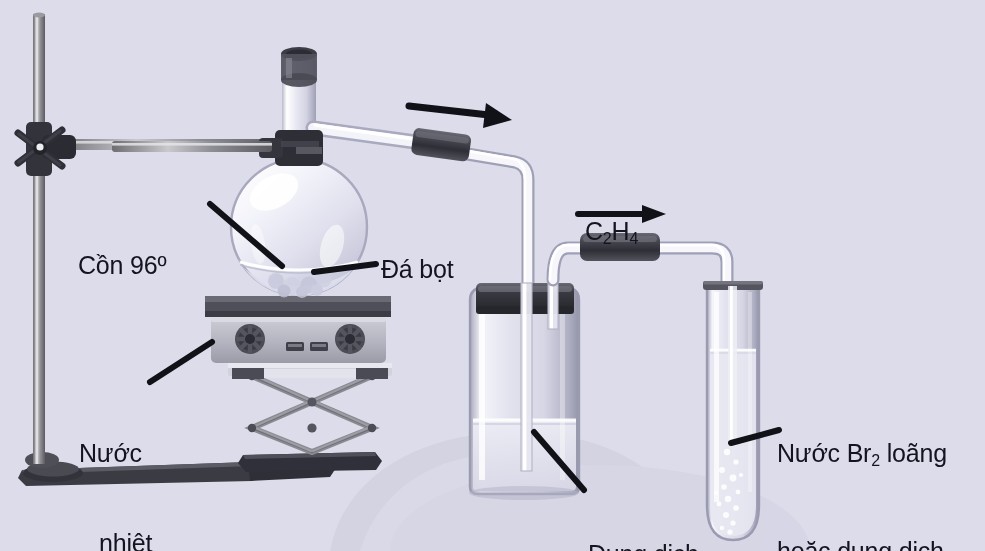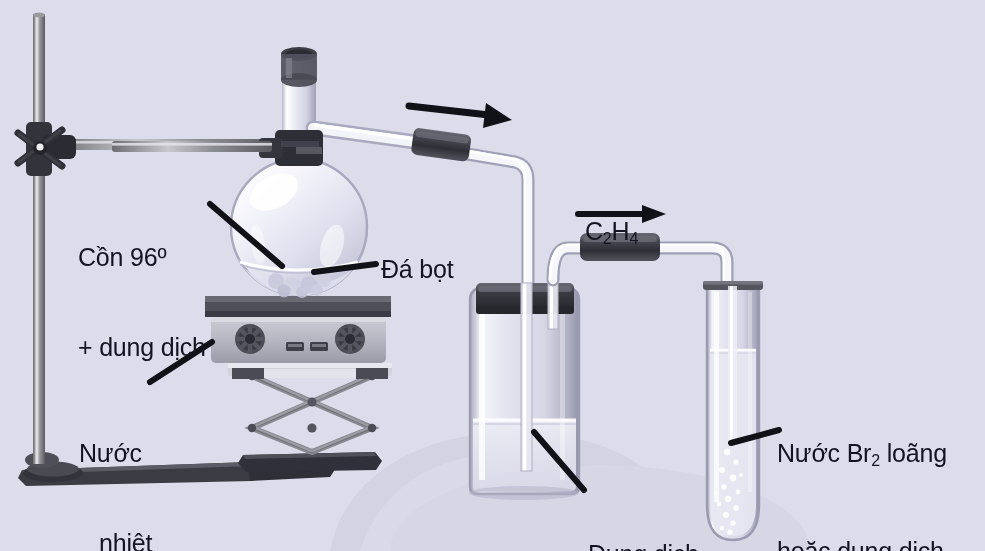--- a/index.html
+++ b/index.html
@@ -354,23 +354,22 @@
       <polygon points="642,205 666,214 642,223" fill="#111118"></polygon>
     </g>
 
     <line x1="210" y1="204" x2="282" y2="266" stroke="#111118" stroke-width="6" stroke-linecap="round"></line>
     <line x1="314" y1="272" x2="376" y2="264" stroke="#111118" stroke-width="6" stroke-linecap="round"></line>
     <line x1="150" y1="382" x2="212" y2="342" stroke="#111118" stroke-width="6" stroke-linecap="round"></line>
     <line x1="534" y1="432" x2="584" y2="490" stroke="#111118" stroke-width="6" stroke-linecap="round"></line>
     <line x1="731" y1="443" x2="779" y2="430" stroke="#111118" stroke-width="6" stroke-linecap="round"></line>
   </svg>
 
-  <div class="lbl" style="left:78px; top:182px;">
+  <div class="lbl" style="left:78px; top:190px;">
     <span class="ln">Cồn 96º</span>
-    <span class="ln">+ dung dịch</span>
   </div>
 
   <div class="lbl" style="left:381px; top:254px;text-align:center;">Đá bọt</div>
 
   <div class="lbl" style="left:79px; top:378px;">
     <span class="ln">Nước</span>
     <span class="ln" style="margin-left:20px;">nhiệt</span>
   </div>
 
   <div class="lbl" style="left:585px; top:168px;margin-top:48px;"><span>C</span><sub>2</sub><span>H</span><sub>4</sub></div>

